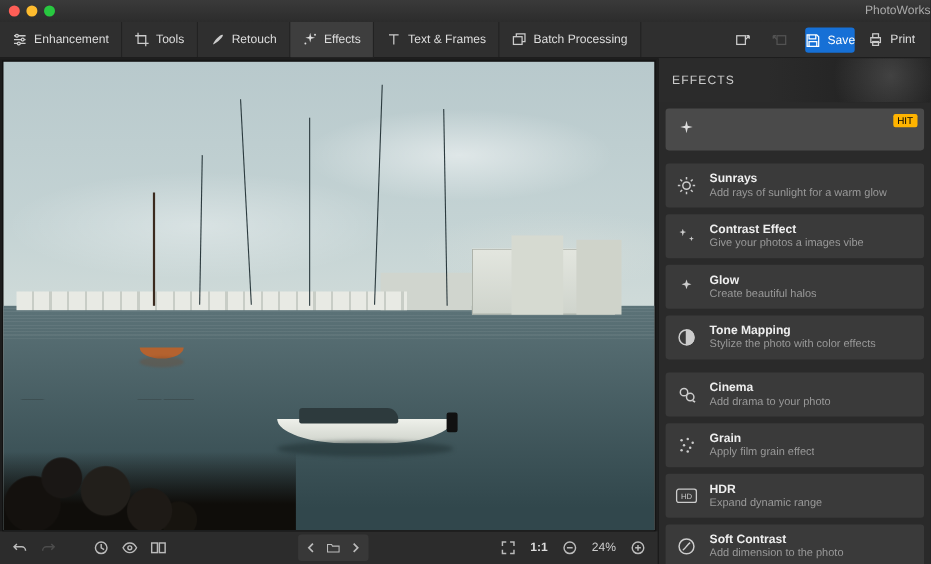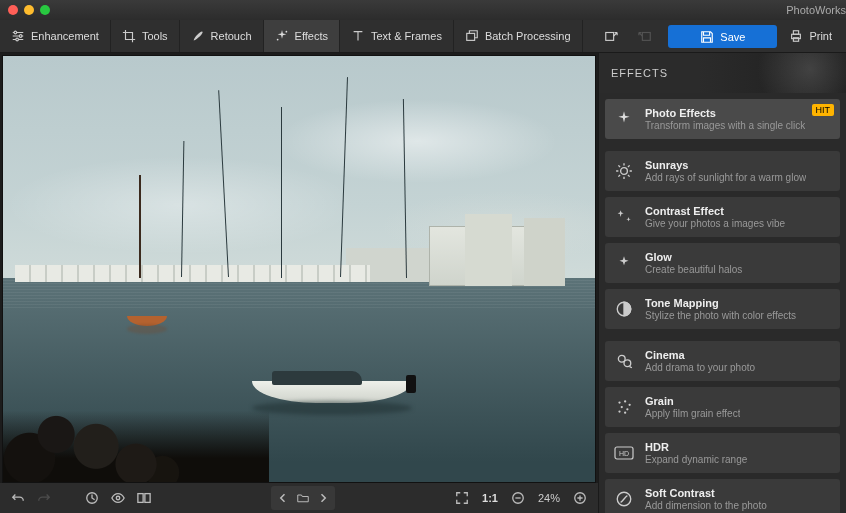--- a/index.html
+++ b/index.html
@@ -9,21 +9,21 @@
   .traffic { display: flex; gap: 6px; margin-left: 8px; }
   .traffic span { width: 10px; height: 10px; border-radius: 50%; display: block; }
   .t-close { background: #ff5f57; } .t-min { background: #febc2e; } .t-max { background: #28c840; }
   .title { position: absolute; left: 0; right: 0; text-align: right; font-size: 11px; color: #aaa; }
   .toolbar { height: 33px; background: #2f2f2f; display: flex; align-items: stretch; border-bottom: 1px solid #1a1a1a; }
   .tbtn { display: flex; align-items: center; gap: 6px; padding: 0 11px; font-size: 11px; color: #ddd; border-right: 1px solid #222; cursor: pointer; }
   .tbtn.active { background: #3e3e3e; }
   .tbtn svg, .tbtn .icon { width: 14px; height: 14px; flex-shrink: 0; }
   .tspacer { flex: 1; }
   .tbtn.iconbtn { padding: 0 10px; border: none; }
-  .tbtn.save { background: #1670d6; border-radius: 3px; margin: 5px 6px; padding: 0 32px; height: 23px; color: #fff; border: none; }
+  .tbtn.save { background: #1670d6; border-radius: 3px; margin: 5px 6px; padding: 0 0; height: 23px; color: #fff; border: none; }
   .main { flex: 1; display: flex; min-height: 0; }
   .canvas-area { flex: 1; display: flex; flex-direction: column; background: #1c1c1c; min-width: 0; }
   .canvas { flex: 1; position: relative; overflow: hidden; border: 1px solid #111; margin: 2px 2px 0 2px; }
   .bottombar { height: 30px; display: flex; align-items: center; background: #2c2c2c; padding: 0 8px; gap: 10px; font-size: 11px; }
   .bottombar .grp { display: flex; align-items: center; gap: 6px; }
   .bottombar .flex { flex: 1; }
   .bottombar button, .bottombar .bbtn { background: none; border: none; color: #bbb; width: 20px; height: 20px; display: flex; align-items: center; justify-content: center; cursor: pointer; }
   .bottombar .arrowgrp { background: #383838; border-radius: 3px; display: flex; align-items: center; padding: 2px; }
   
   .sidepanel { width: 248px; background: #2a2a2a; display: flex; flex-direction: column; border-left: 1px solid #1a1a1a; }
@@ -263,24 +263,20 @@
         <div class="deco"></div>
       </div>
       <div class="effectlist">
 
         <div class="effitem selected">
           <div class="eicon">
               <svg width="18" height="18" viewBox="0 0 16 16" fill="#ddd">
                 <path d="M8 1l1 4 4 1-4 1-1 4-1-4-4-1 4-1z"></path>
               </svg>
             </div>
-          <div class="etxt">
-            <span class="ename">Photo Effects</span>
-            <span class="edesc">Transform images with a single click</span>
-          </div>
           <span class="badge">HIT</span>
         </div>
 
         <div style="height:10px"></div>
 
         <div class="effitem">
           <div class="eicon">
               <svg width="18" height="18" viewBox="0 0 16 16" stroke="#ccc" fill="none" stroke-width="1.2">
                 <circle cx="8" cy="8" r="3"></circle>
                 <path d="M8 1v2M8 13v2M1 8h2M13 8h2M3 3l1.5 1.5M11.5 11.5L13 13M13 3l-1.5 1.5M4.5 11.5L3 13"></path>

